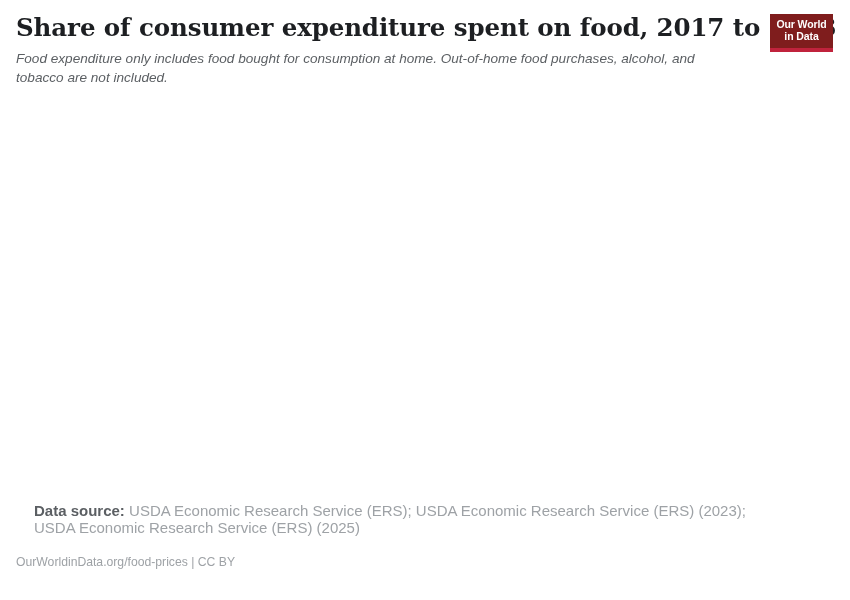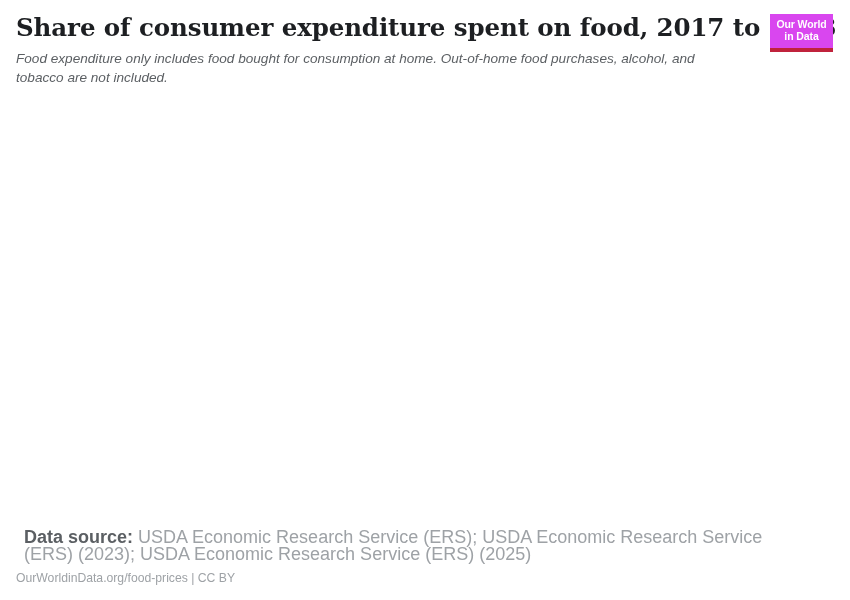--- a/index.html
+++ b/index.html
@@ -65,21 +65,21 @@
   }
 
   
   .owid-logo {
     position: absolute;
     top: 14px;
     right: 17px;
     width: 63px;
     height: 38px;
     box-sizing: border-box;
-    background: #d946ef;
+    background: #7f1d1d;
     border-bottom: 4px solid #c0233c;
     display: flex;
     align-items: center;
     justify-content: center;
     padding-bottom: 1px;
     overflow: hidden;
   }
 
   .owid-logo-text {
     font-family: "Liberation Sans", sans-serif;
@@ -109,34 +109,34 @@
 
   
   .chart-footer {
     flex: 0 0 auto;
     box-sizing: border-box;
     padding: 0 16px 14px 16px;
     font-family: "Liberation Sans", sans-serif;
   }
 
   .footer-sources {
-    font-size: 18px;
+    font-size: 15px;
     line-height: 16.4px;
     color: #9ea2a6;
     max-width: 740px;
-    margin: 8px;
+    margin: 18px;
   }
 
   .footer-sources .source-label {
     font-weight: 700;
     color: #5b5f63;
   }
 
   .footer-license {
-    margin: 7px 0 0 0;
+    margin: 7px 0 16px 0;
     font-size: 12.2px;
     line-height: 16px;
     color: #9ea2a6;
   }
 </style>
 </head>
 <body>
 
 <div class="chart-frame">
 

